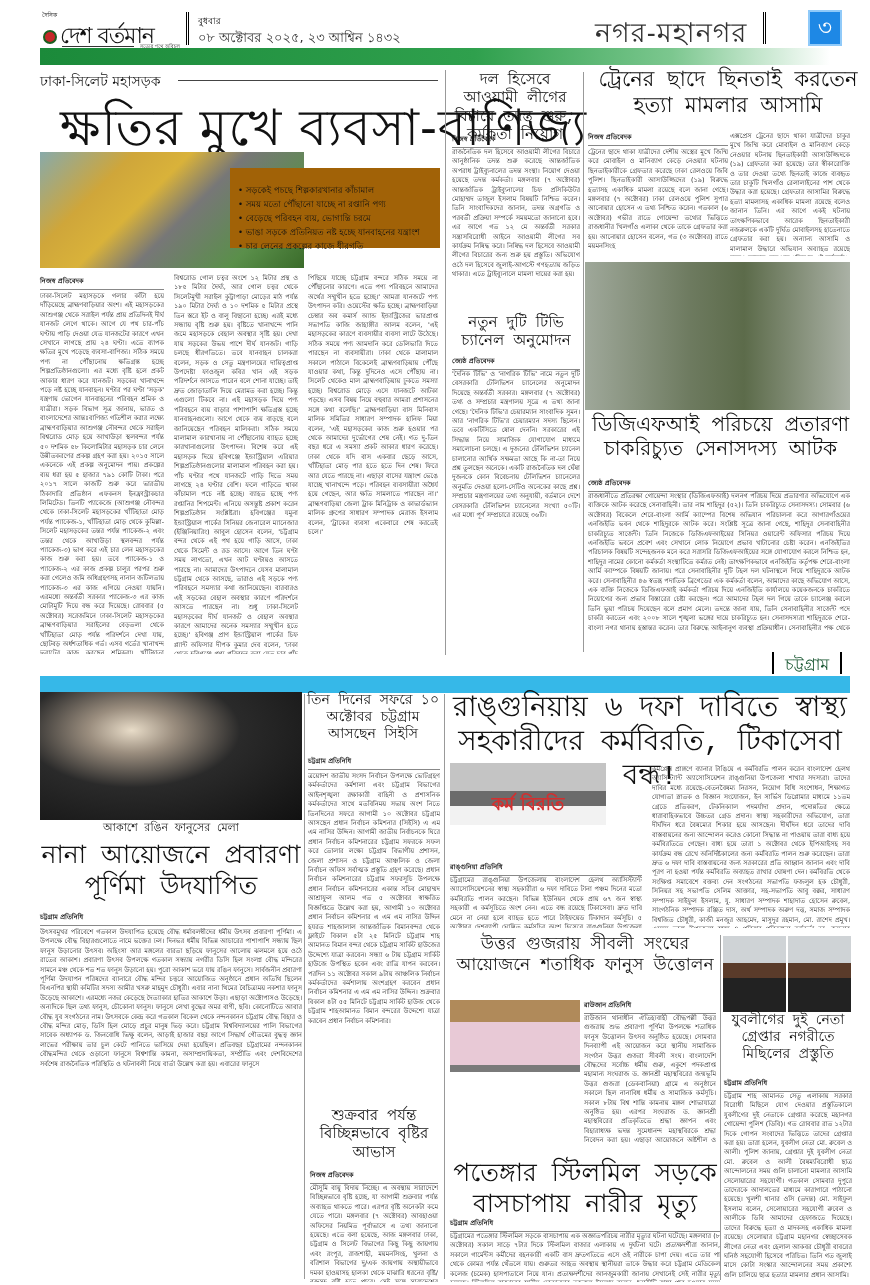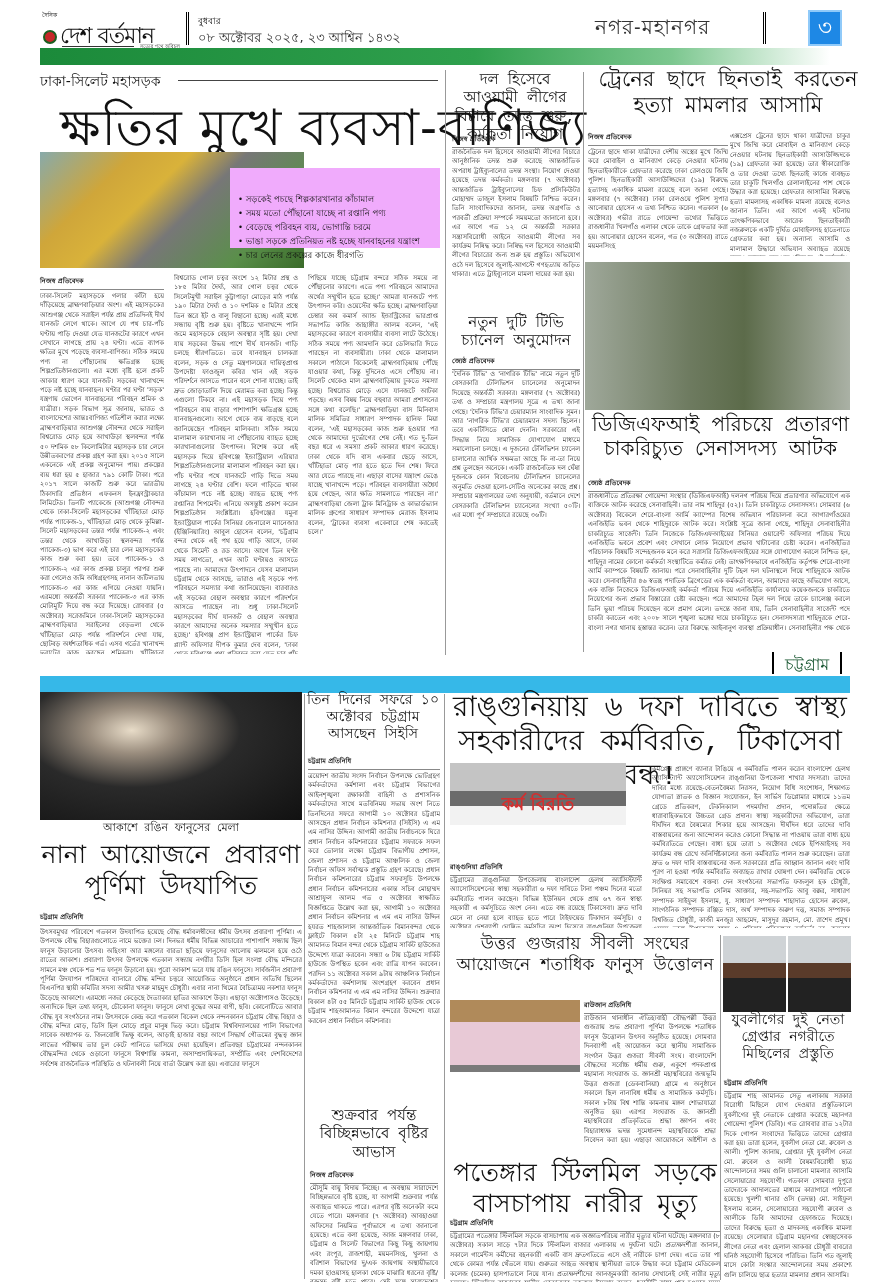--- a/index.html
+++ b/index.html
@@ -7,37 +7,37 @@
 .abs{position:absolute}
 .masthead-logo{left:40px;top:10px;width:140px;height:38px}
 .logo-small{font-size:6px;color:#222;position:absolute;left:2px;top:0}
 .logo-main{position:absolute;left:0;top:8px;font-size:22px;font-weight:normal;letter-spacing:-1px;white-space:nowrap}
 .logo-dot{display:inline-block;width:14px;height:14px;border-radius:50%;background:#c62828;vertical-align:middle;margin:0 3px;border:2px solid #1b5e20}
 .logo-tag{position:absolute;right:0;top:33px;font-size:5px;color:#333}
 .logo-line{position:absolute;left:22px;top:36px;width:72px;border-top:1px solid #333}
 .vbar{left:186px;top:12px;width:3px;height:33px;border-left:1px solid #000;border-right:1px solid #000}
 .dateday{left:198px;top:14px;font-size:9px}
 .datefull{left:198px;top:28px;font-size:13px;color:#333}
-.section-title{left:595px;top:12px;font-size:20px;color:#333;font-family:Liberation Sans, sans-serif;letter-spacing:1px}
+.section-title{left:595px;top:12px;font-size:27px;color:#333;font-family:Liberation Sans, sans-serif;letter-spacing:1px}
 .sec-bar{left:763px;top:12px;width:3px;height:32px;border-left:1px solid #000;border-right:1px solid #000}
 .page-no{left:808px;top:10px;width:34px;height:36px;background:#1e88e5;border:2px solid #90caf9;color:#fff;font-size:22px;text-align:center;line-height:32px}
 .green-band{left:40px;top:48px;width:790px;height:17px;background:linear-gradient(to right,#1b8a3a 0%,#2fa04d 55%,#7cc78f 80%,#fff 100%)}
 .kicker{left:40px;top:70px;font-size:14px}
 .kick-rule{left:178px;top:80px;width:260px;border-top:1px solid #444}
 .head-main{left:60px;top:90px;font-size:50px;font-family:"DejaVu Serif",serif;letter-spacing:1px}
 .photo-truck{left:40px;top:152px;width:264px;height:116px;background:linear-gradient(135deg,#8aa 0%,#cfa63a 25%,#d9b23a 40%,#777 55%,#5a8f4a 80%,#3a6b2a 100%)}
-.bullet-box{left:230px;top:168px;width:210px;height:80px;background:#f0abfc;padding:24px 8px}
+.bullet-box{left:230px;top:168px;width:210px;height:80px;background:#a16207;padding:15px 8px}
 .bullet-box li{font-size:8.5px;list-style:none;line-height:14px;white-space:nowrap}
 .bullet-box li:before{content:"• "}
 .byline{font-size:6.5px;font-weight:bold;border-bottom:1px solid #888;padding-bottom:2px}
 .col{font-size:6.5px;line-height:9.4px;text-align:justify;color:#222;overflow:hidden}
 .h2{font-family:Liberation Mono, monospace;text-align:center;line-height:1.22}
 .blue-band{height:17px;background:#36b8e8}
 .photo-night{left:40px;top:692px;width:262px;height:128px;background:radial-gradient(ellipse at 35% 30%,#e8dcc8 0%,#9a8d7e 18%,#2a2a2a 45%,#111 100%)}
-.photo-rally{left:450px;top:763px;width:176px;height:62px;background:linear-gradient(#c4c4c4 0 45%,#6b6b6b 45% 70%,#f2f2f2 70%)}
+.photo-rally{left:450px;top:763px;width:156px;height:62px;background:linear-gradient(#c4c4c4 0 45%,#6b6b6b 45% 70%,#f2f2f2 70%)}
 .photo-rally .ban{position:absolute;bottom:4px;left:0;width:100%;text-align:center;font-size:18px;font-weight:bold;color:#d32f2f}
 .photo-arrest{left:585px;top:262px;width:265px;height:148px;background:linear-gradient(90deg,#9fa89a,#6d7a5f 40%,#5c6b4a 60%,#aab1a5)}
 .photo-fanus{left:450px;top:1000px;width:130px;height:72px;background:linear-gradient(#b08a5a 0 30%,#e8c9d6 30% 90%,#7a7a7a 90%)}
 .photo-two{left:723px;top:936px;width:128px;height:76px;display:flex;gap:2px}
 .photo-two div{flex:1;background:linear-gradient(#cfd3d6 0 35%,#5a3b2a 35% 55%,#222 55%)}
 .vrule{border-left:1px solid #999}
 </style>
 </head>
 <body>
 

